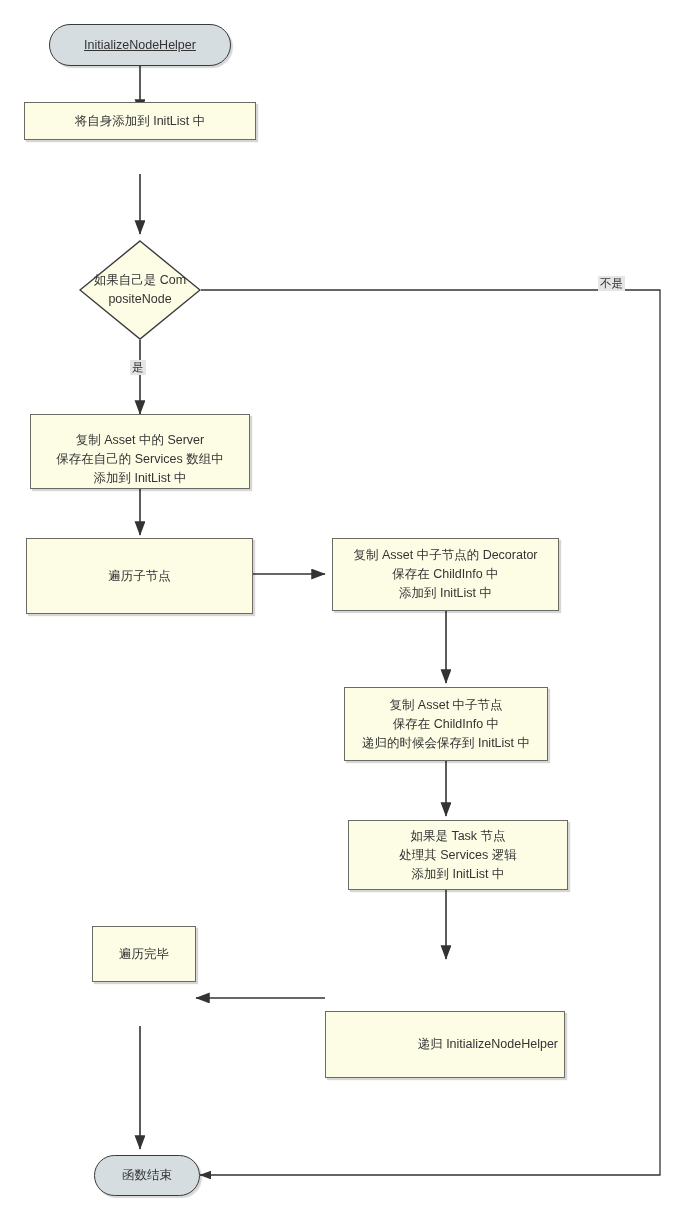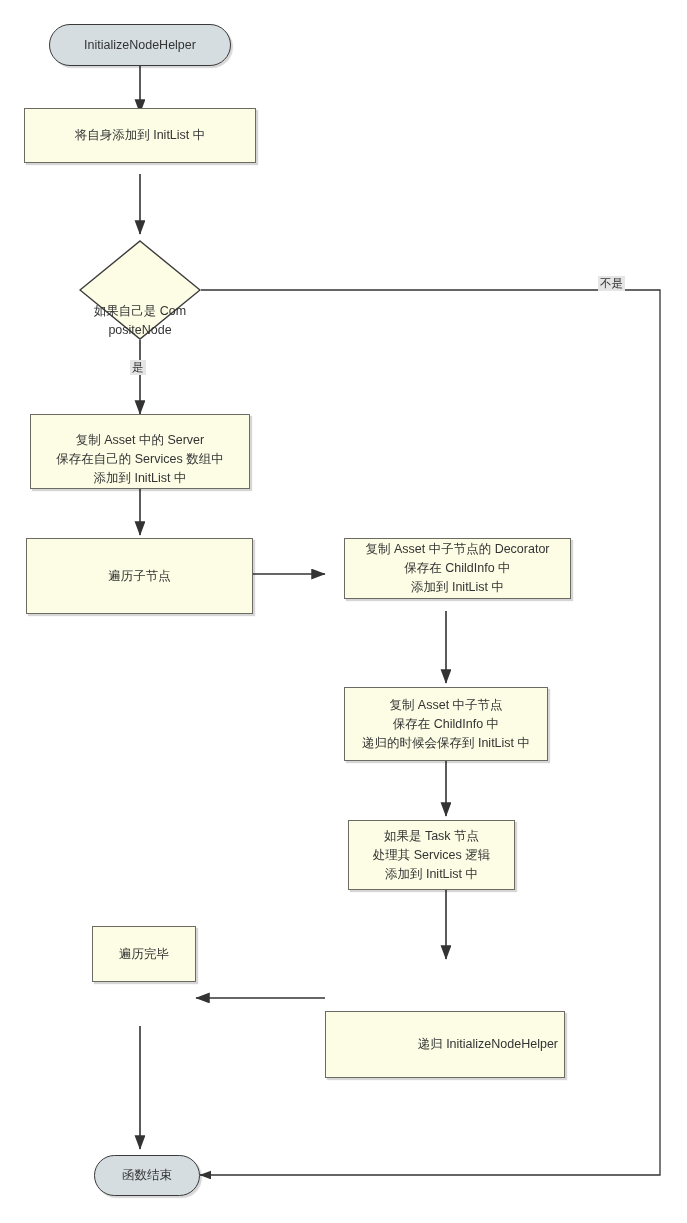--- a/index.html
+++ b/index.html
@@ -47,21 +47,20 @@
   .node-terminal {
     background: #d5dde1;
     border: 1.6px solid #3a3a3a;
     border-radius: 22px;
     box-shadow: 2px 2px 1px rgba(0,0,0,0.16);
   }
   .node-decision {
     background: transparent;
     border: none;
     box-shadow: none;
-    align-items: flex-end;
   }
   .diamond-shape {
     position: absolute;
     left: 0; top: 0;
     width: 100%;
     height: 100%;
     z-index: 0;
   }
   .node-decision .label {
     position: relative;
@@ -111,58 +110,58 @@
 
     <path d="M446,761 L446,816" stroke="#333333" stroke-width="1.6" fill="none" marker-end="url(#arrow)"></path>
 
     <path d="M446,890 L446,959" stroke="#333333" stroke-width="1.6" fill="none" marker-end="url(#arrow)"></path>
 
     <path d="M325,998 L196,998" stroke="#333333" stroke-width="1.6" fill="none" marker-end="url(#arrow)"></path>
 
     <path d="M140,1026 L140,1149" stroke="#333333" stroke-width="1.6" fill="none" marker-end="url(#arrow)"></path>
   </svg>
 
-  <div class="node node-terminal" style="left:49px; top:24px; width:182px; height:42px;">
+  <div class="node node-terminal" style="left:49px; top:24px; width:182px; height:42px;text-decoration:underline;">
     <span class="label">InitializeNodeHelper</span>
   </div>
 
-  <div class="node node-process" style="left:24px; top:108px; width:232px; height:55px;">
+  <div class="node node-process" style="left:24px; top:102px; width:232px; height:38px;">
     <span class="label">将自身添加到 InitList 中</span>
   </div>
 
   <div class="node node-decision" style="left:79px; top:240px; width:122px; height:100px;">
     <svg class="diamond-shape" viewBox="0 0 122 100" preserveAspectRatio="none">
       <polygon points="61,1 121,50 61,99 1,50" fill="#fdfde6" stroke="#3a3a3a" stroke-width="1.4"></polygon>
     </svg>
     <span class="label">如果自己是 CompositeNode</span>
   </div>
 
   <div class="node node-process" style="left:30px; top:414px; width:220px; height:75px;align-items:flex-end;">
     <span class="label">复制 Asset 中的 Server
 保存在自己的 Services 数组中
 添加到 InitList 中</span>
   </div>
 
   <div class="node node-process" style="left:26px; top:538px; width:227px; height:76px;">
     <span class="label">遍历子节点</span>
   </div>
 
-  <div class="node node-process" style="left:344px; top:538px; width:227px; height:61px;">
+  <div class="node node-process" style="left:332px; top:538px; width:227px; height:73px;">
     <span class="label">复制 Asset 中子节点的 Decorator
 保存在 ChildInfo 中
 添加到 InitList 中</span>
   </div>
 
   <div class="node node-process" style="left:344px; top:687px; width:204px; height:74px;">
     <span class="label">复制 Asset 中子节点
 保存在 ChildInfo 中
 递归的时候会保存到 InitList 中</span>
   </div>
 
-  <div class="node node-process" style="left:348px; top:820px; width:167px; height:70px;">
+  <div class="node node-process" style="left:348px; top:820px; width:220px; height:70px;">
     <span class="label">如果是 Task 节点
 处理其 Services 逻辑
 添加到 InitList 中</span>
   </div>
 
   <div class="node node-process" style="left:325px; top:1011px; width:240px; height:67px;justify-content:flex-end;">
     <span class="label">递归 InitializeNodeHelper</span>
   </div>
 
   <div class="node node-process" style="left:92px; top:926px; width:104px; height:56px;">

